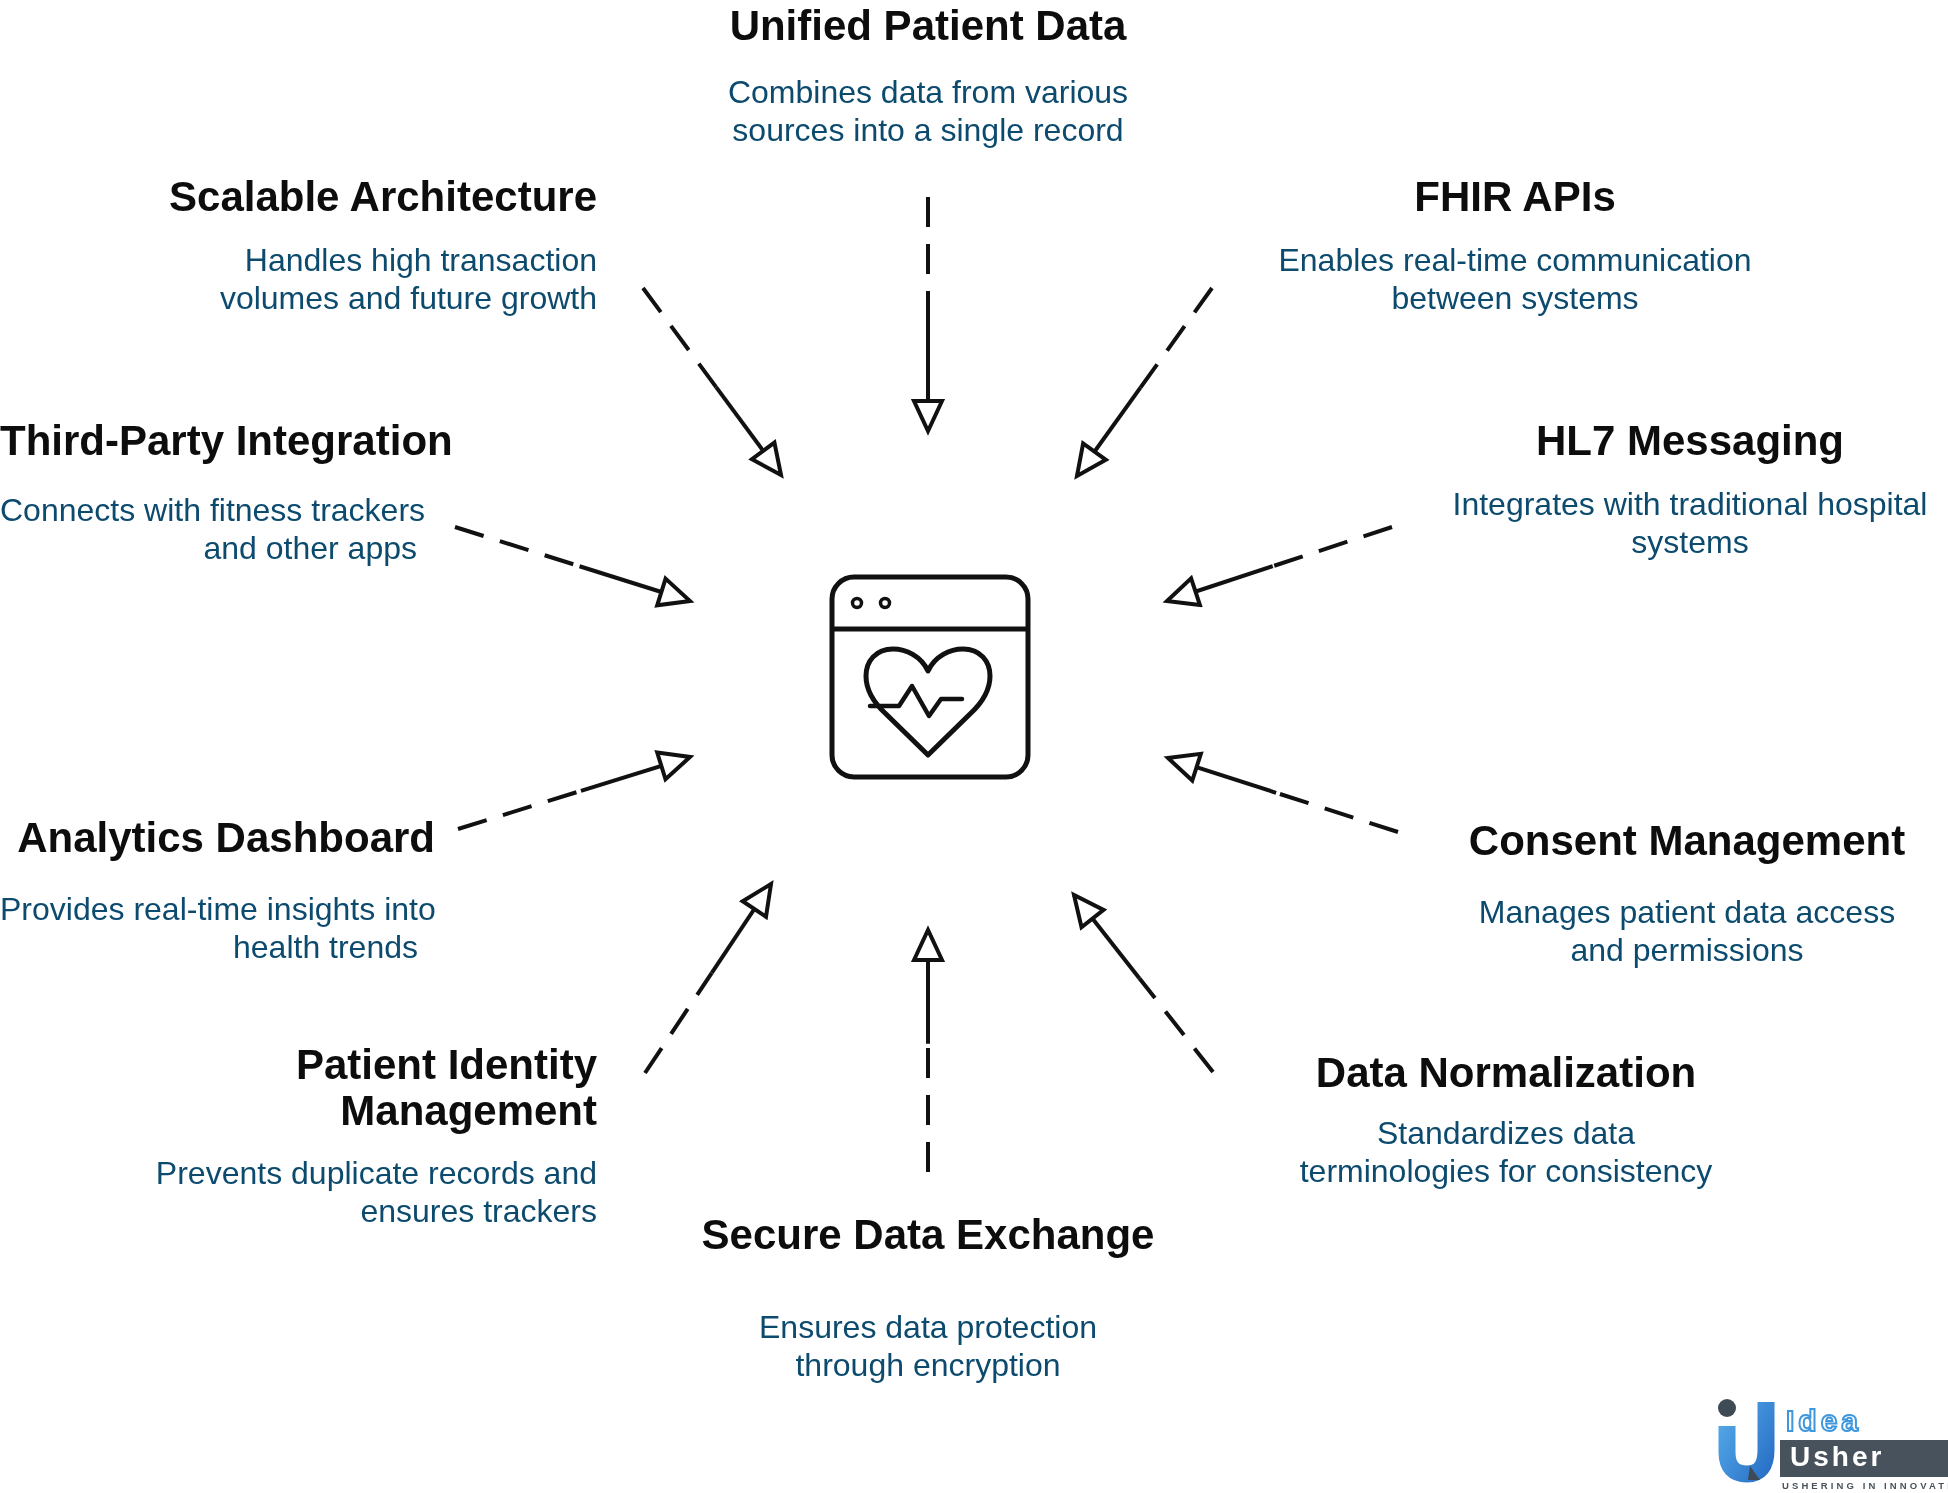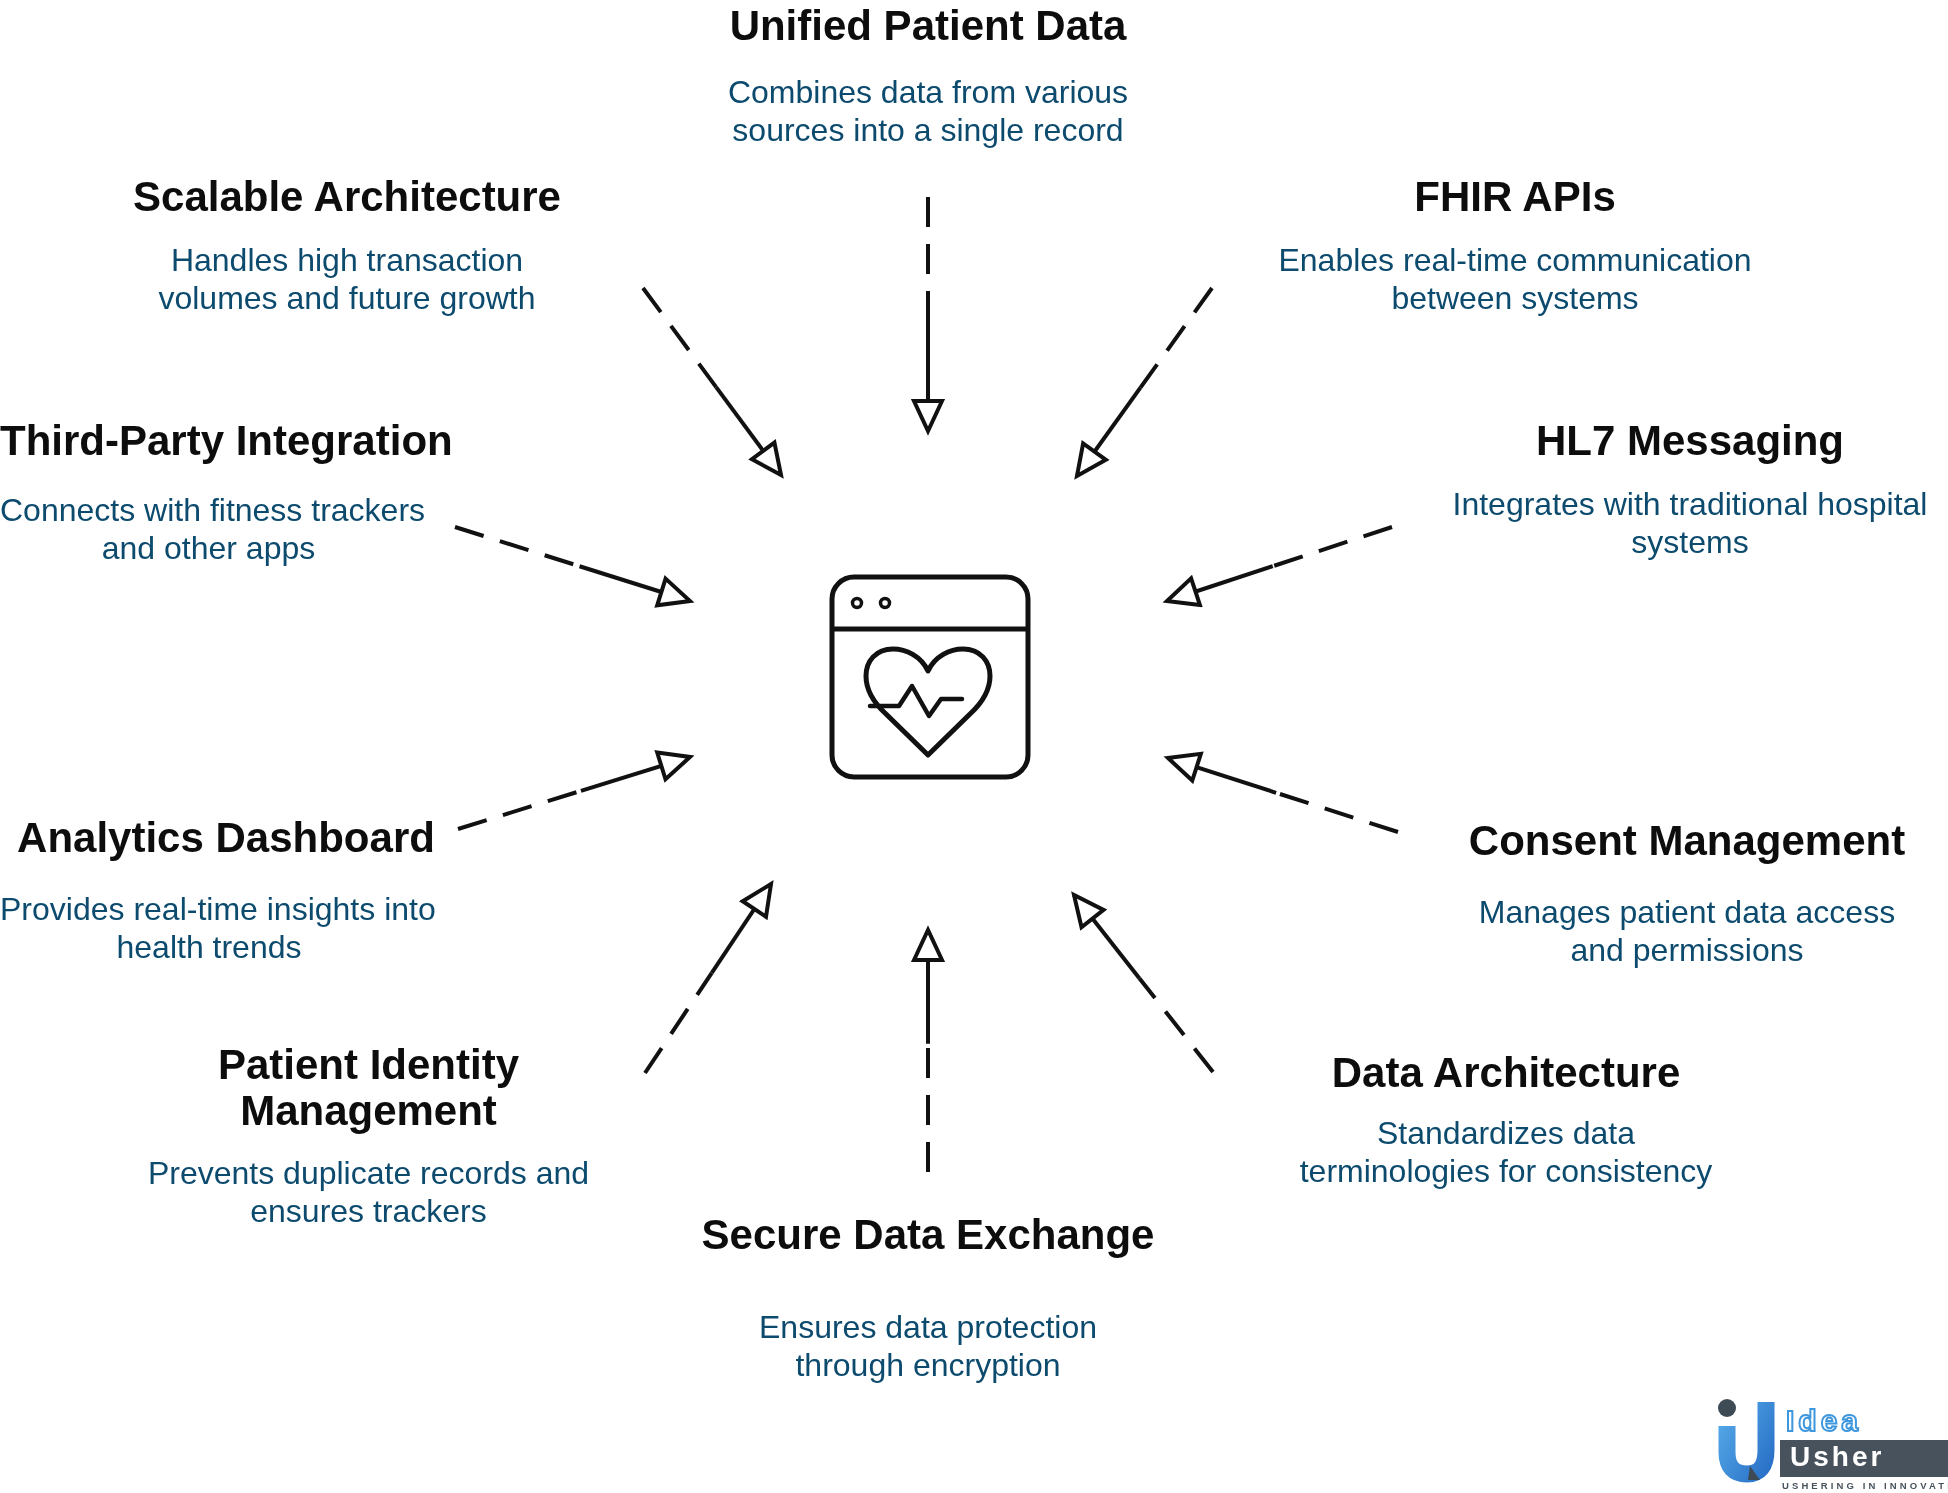--- a/index.html
+++ b/index.html
@@ -16,21 +16,21 @@
     position:absolute;
     font-size:42px;font-weight:700;line-height:48px;
     white-space:nowrap;color:#0d0d0d;
   }
   .feature-desc{
     position:absolute;
     font-size:32px;font-weight:400;line-height:38px;color:#0c4a6e;
   }
   .feature-desc div, .title-line{white-space:nowrap;}
   .ta-c{text-align:center;}
-  .ta-r{text-align:center;}
+  .ta-r{text-align:right;}
   .ta-l{text-align:center;}
   .lh46{line-height:46px;}
   #diagram-svg{position:absolute;left:0;top:0;}
   
   #logo{
     position:absolute;left:1712px;top:1396px;width:238px;height:96px;
     display:flex;align-items:flex-start;
   }
   #logo-mark{width:64px;height:94px;flex:0 0 auto;}
   #logo-text{margin-left:4px;display:flex;flex-direction:column;align-items:flex-start;}
@@ -178,21 +178,21 @@
     <div>Prevents duplicate records and</div>
     <div>ensures trackers</div>
   </div>
 
   <div class="feature-title ta-c" style="left:658px;top:1211px;width:540px;">Secure Data Exchange</div>
   <div class="feature-desc ta-c" style="left:658px;top:1308px;width:540px;">
     <div>Ensures data protection</div>
     <div>through encryption</div>
   </div>
 
-  <div class="feature-title ta-l" style="left:1256px;top:1049px;width:500px;">Data Architecture</div>
+  <div class="feature-title ta-l" style="left:1256px;top:1049px;width:500px;">Data Normalization</div>
   <div class="feature-desc ta-l" style="left:1256px;top:1114px;width:500px;">
     <div>Standardizes data</div>
     <div>terminologies for consistency</div>
   </div>
 
   <div id="logo">
     <svg id="logo-mark" viewBox="0 0 64 94">
       <circle cx="15" cy="12" r="9" fill="#3e4a54"></circle>
       <path d="M 15 30 L 15 56 Q 15 78 35 78 Q 54 78 54 54 L 54 6" fill="none" stroke="url(#logo-ublue)" stroke-width="17"></path>
       <path d="M 38 70 L 48 84 L 36 84 Z" fill="#3e4a54"></path>

